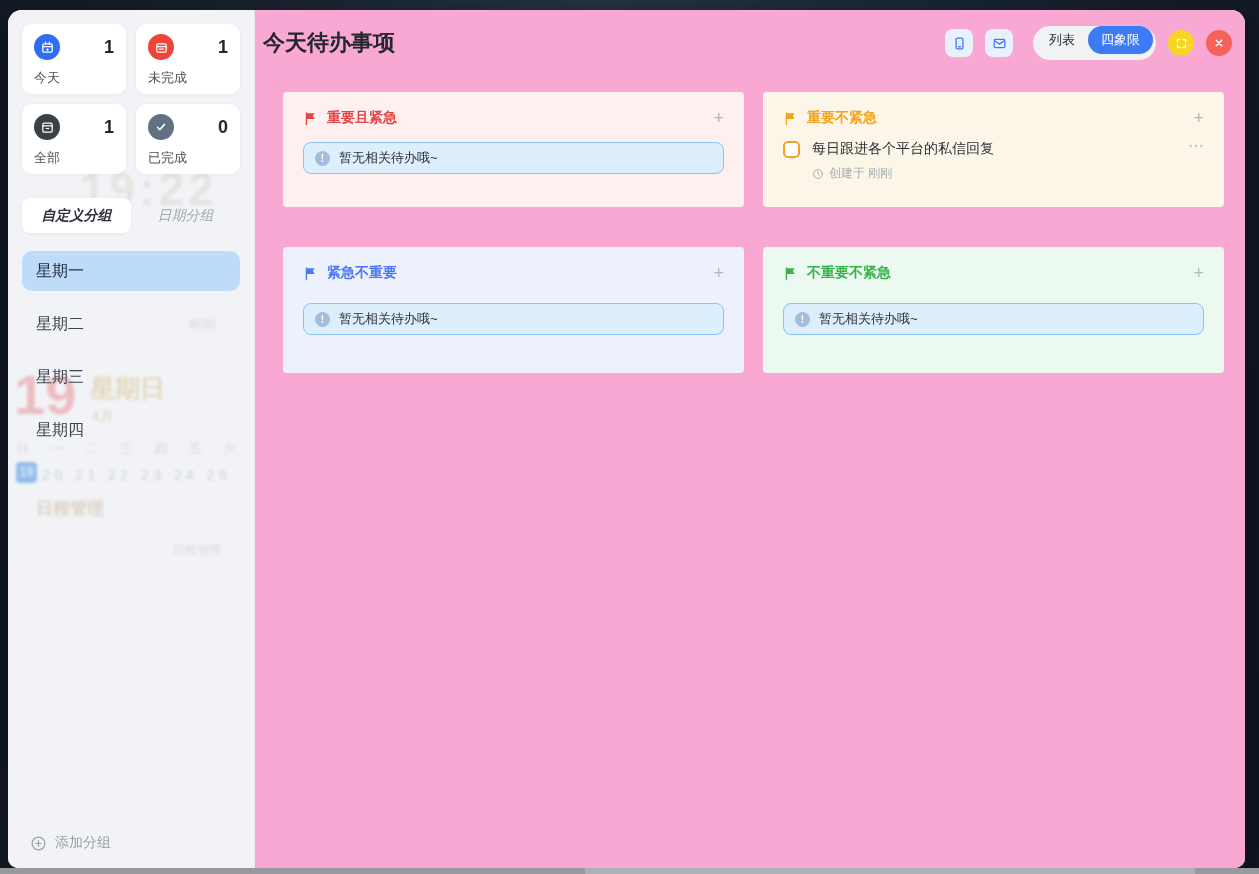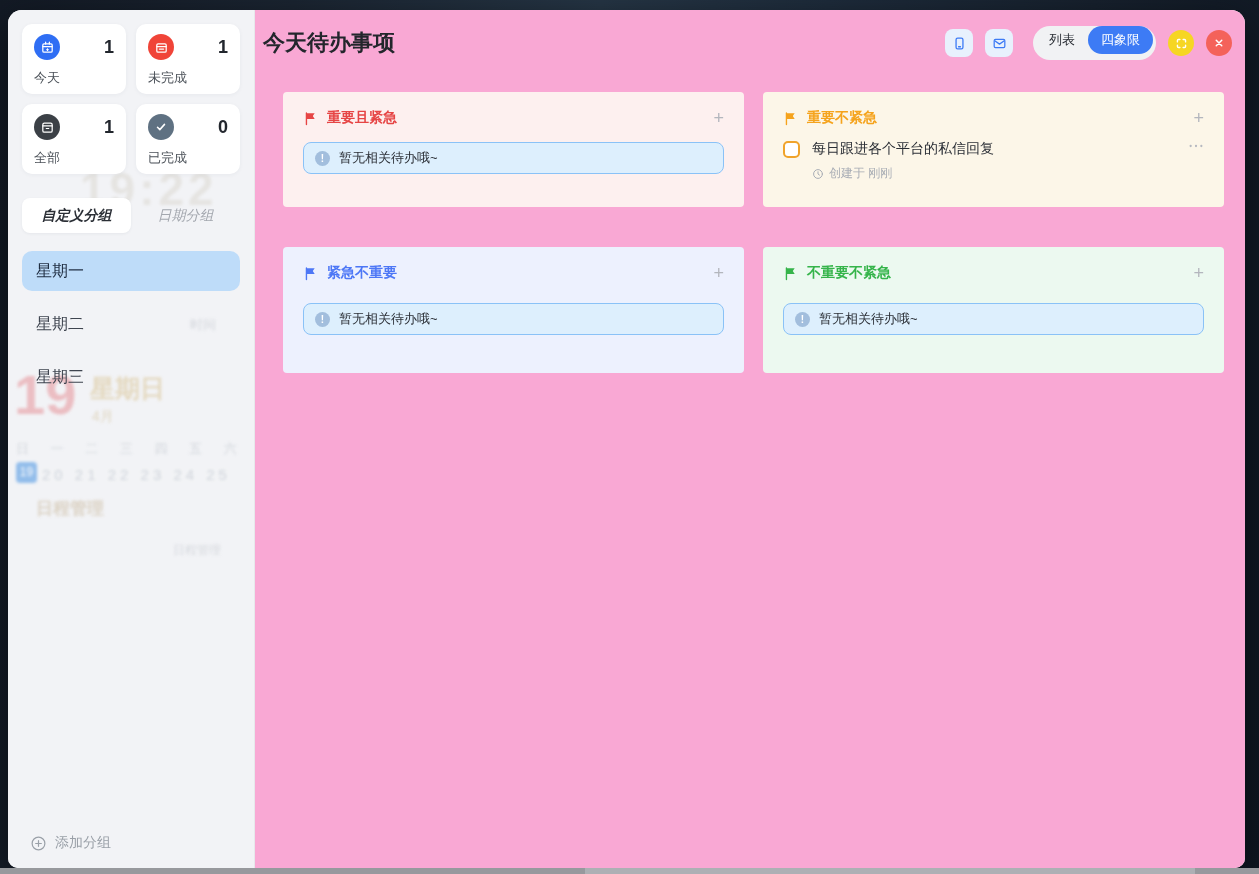--- a/index.html
+++ b/index.html
@@ -178,20 +178,21 @@
 
     <div class="tabs">
       <div class="tab active">自定义分组</div>
       <div class="tab">日期分组</div>
     </div>
 
     <ul class="groups">
       <li class="group-item selected">星期一</li>
       <li class="group-item">星期二</li>
       <li class="group-item">星期三</li>
+      <li class="group-item">星期四</li>
     </ul>
 
     <div class="add-group">
       <span style="display:flex">
         <svg width="17" height="17" viewBox="0 0 24 24" fill="none" stroke="#9aa0a8" stroke-width="1.7" stroke-linecap="round">
             <circle cx="12" cy="12" r="9"></circle>
             <path d="M12 8v8M8 12h8"></path>
           </svg>
       </span>
       <span>添加分组</span>

